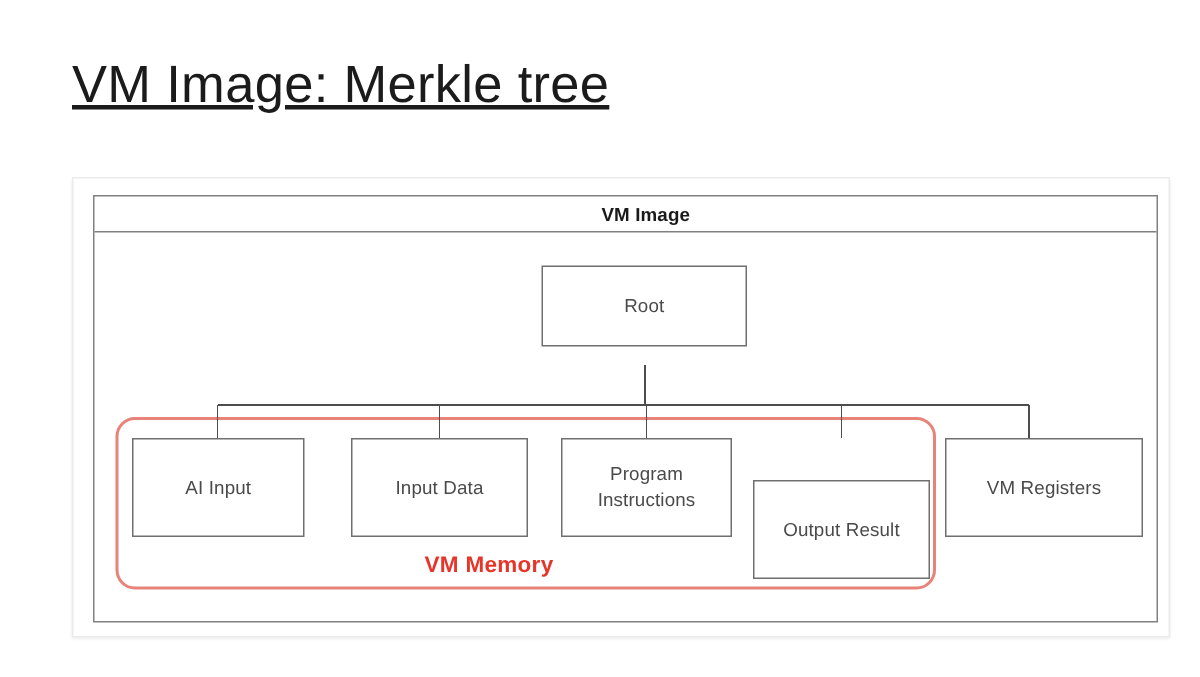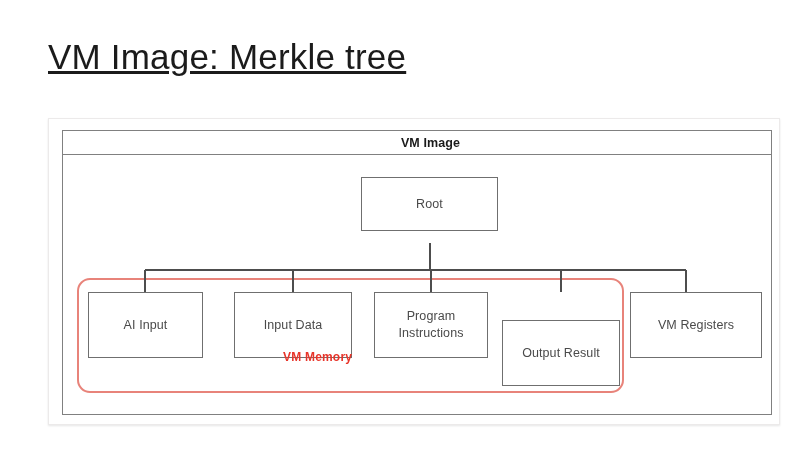--- a/index.html
+++ b/index.html
@@ -113,22 +113,22 @@
     height: 115px;
     border: 2px solid #e8837a;
     border-radius: 13px;
     box-sizing: border-box;
     background: transparent;
     z-index: 1;
   }
   #vm-memory-label {
     position: absolute;
     left: 283px;
-    top: 350px;
-    font-size: 12px;
+    top: 368px;
+    font-size: 15px;
     font-weight: bold;
     color: #e8352a;
     letter-spacing: 0.2px;
     z-index: 4;
     white-space: nowrap;
   }
 </style>
 </head>
 <body>
 

